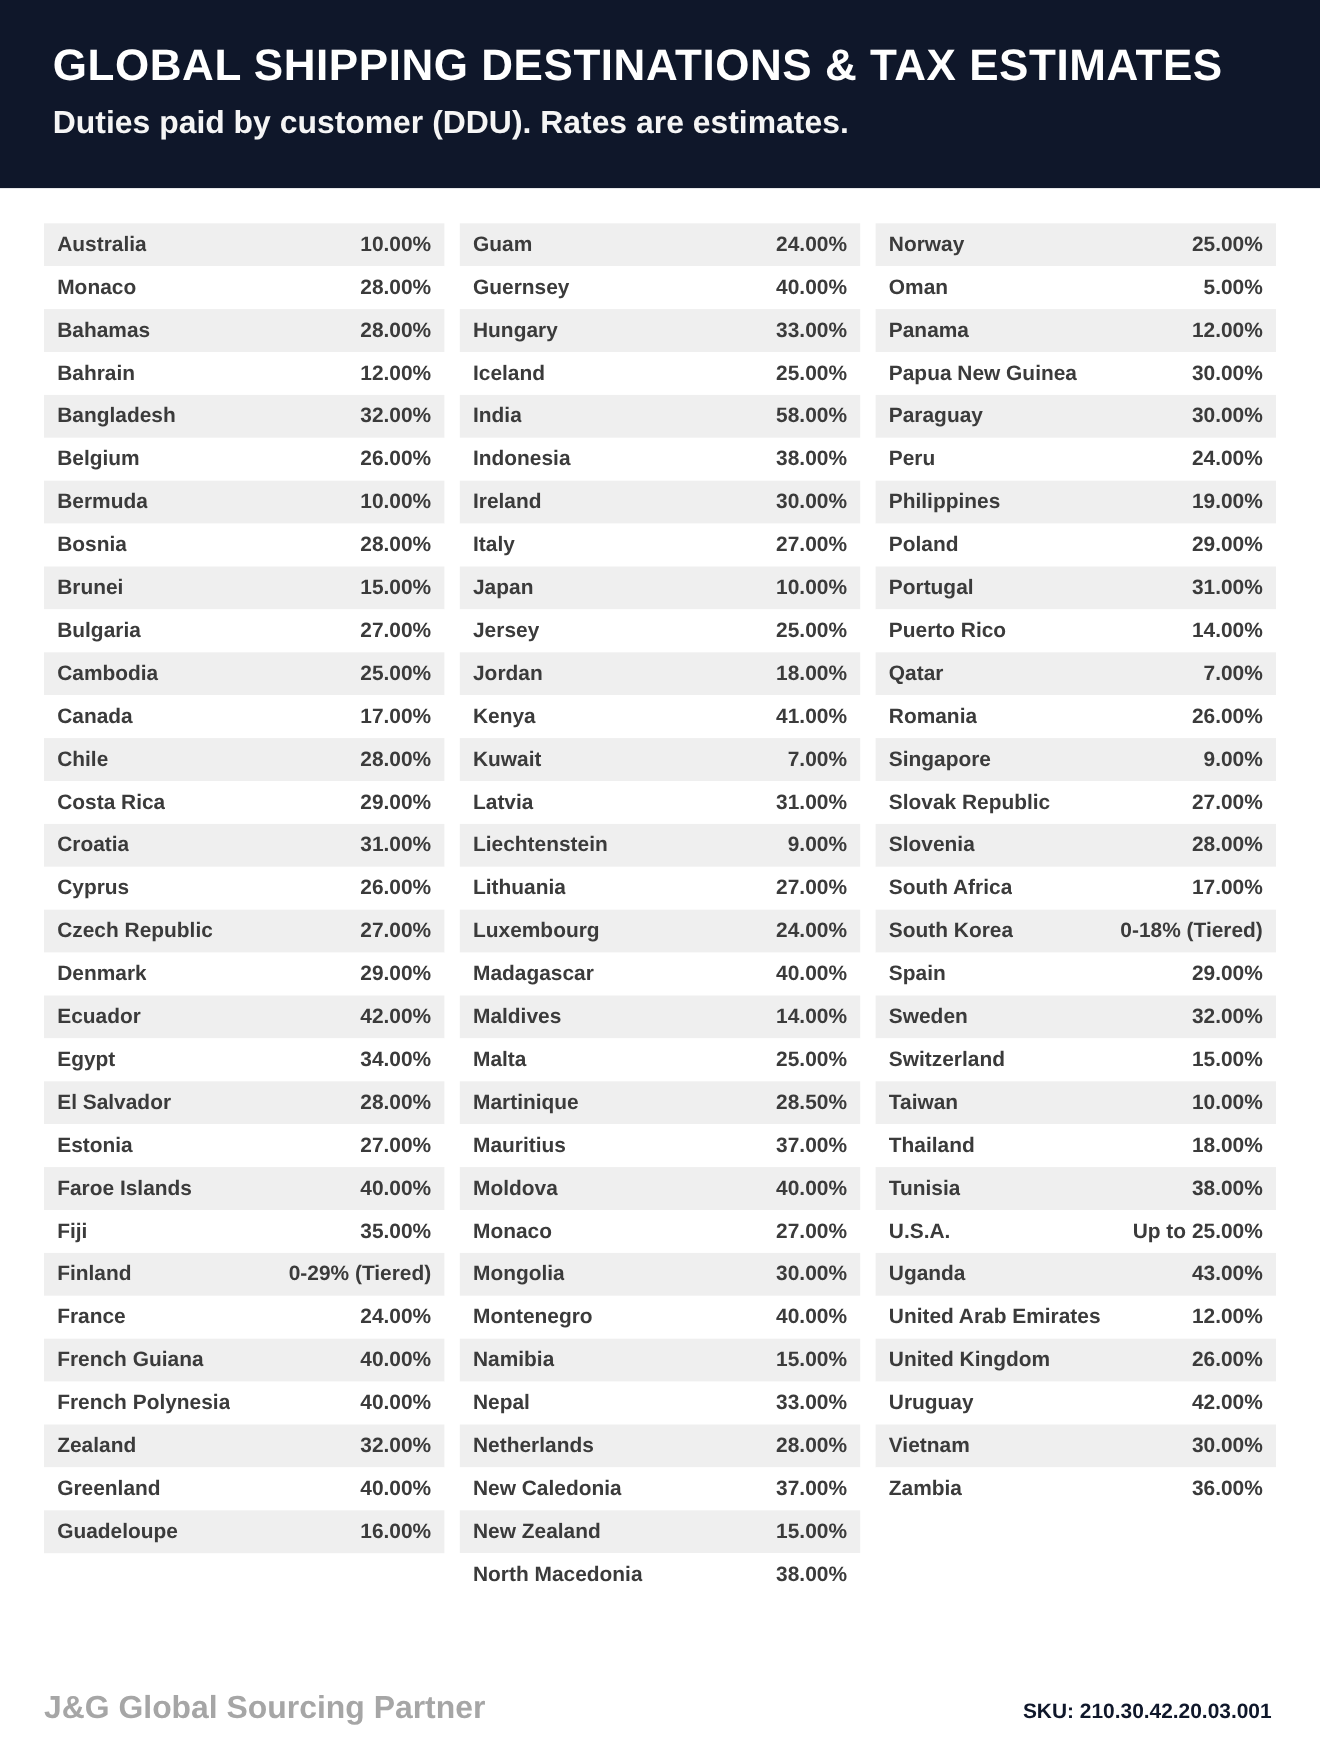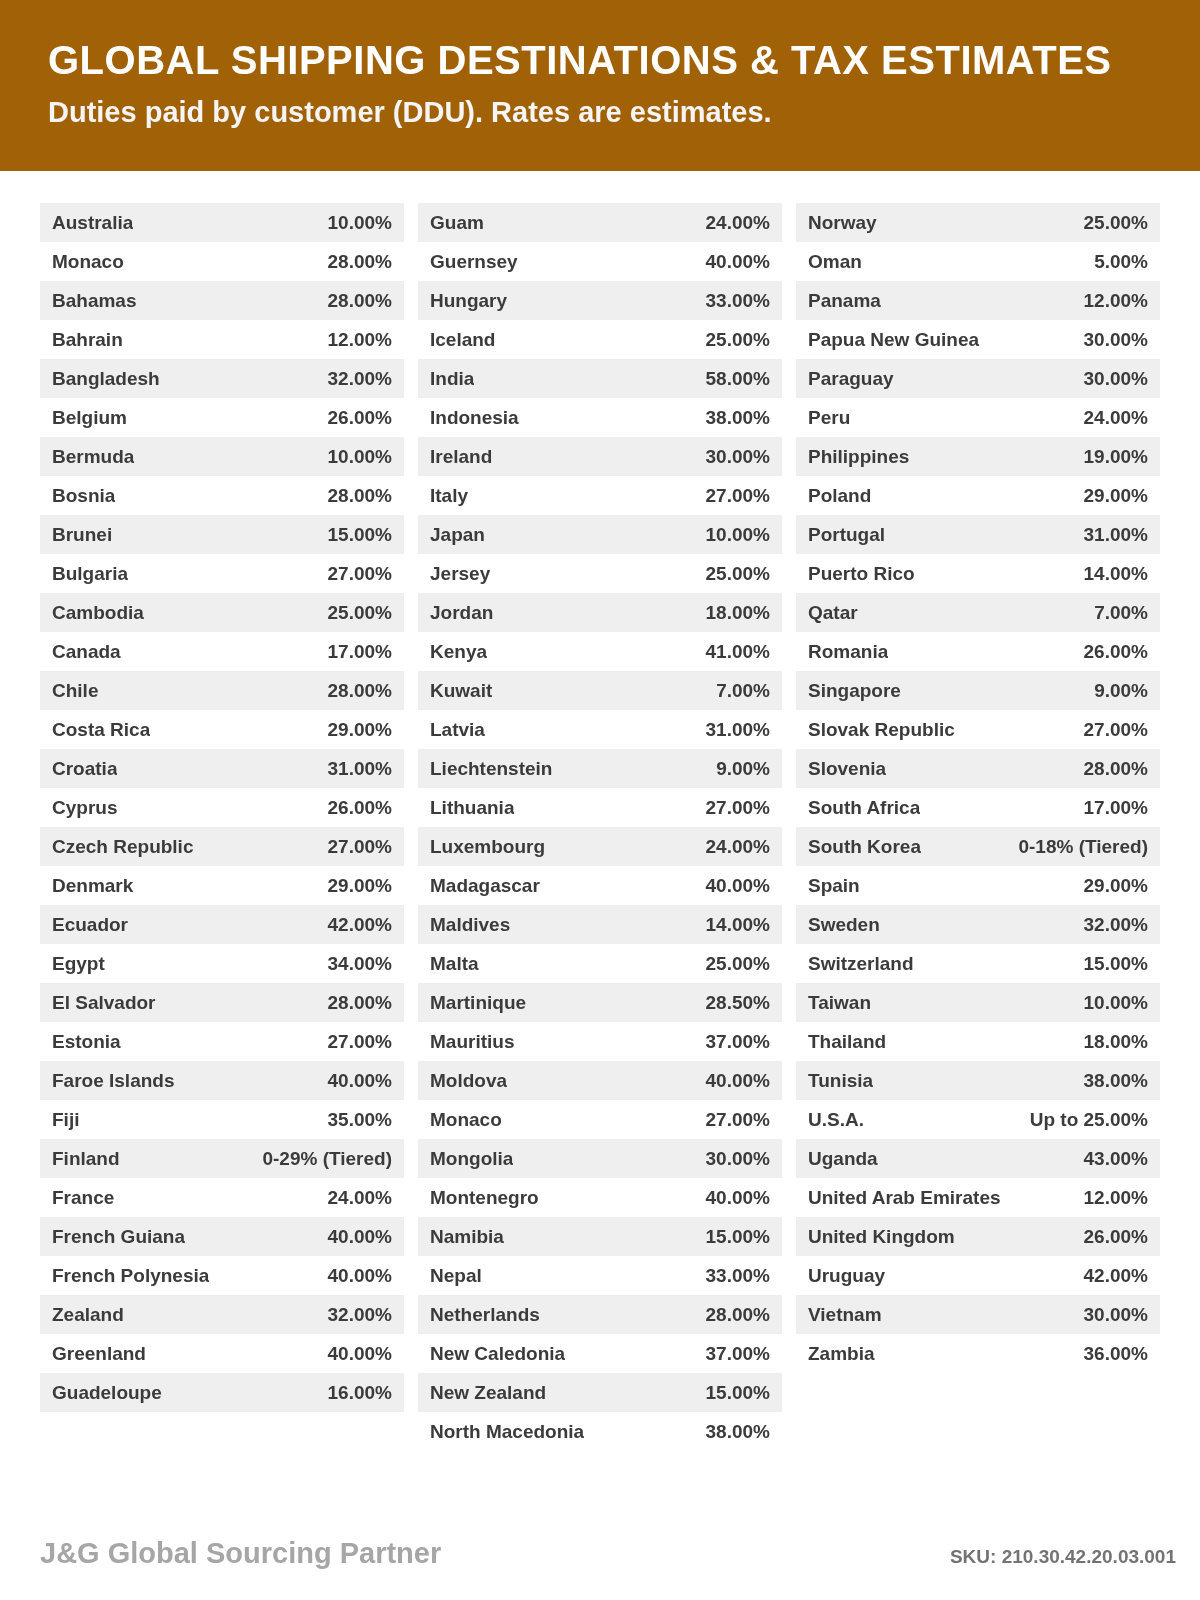--- a/index.html
+++ b/index.html
@@ -1,19 +1,19 @@
 <!DOCTYPE html>
 <html><head>
 <meta charset="utf-8">
 <style>
   * { margin:0; padding:0; box-sizing:border-box; }
   html,body { width:1200px; height:1600px; background:#ffffff; font-family:"Liberation Sans", sans-serif; position:relative; }
 
   .header {
-    background:#a16207;
+    background:#0f172a;
     padding:38px 48px 42px 48px;
   }
   .title {
     color:#ffffff;
     font-size:40px;
     font-weight:800;
     letter-spacing:0.5px;
     line-height:1.1;
   }
   .subtitle {
@@ -42,33 +42,33 @@
     white-space:nowrap;
   }
   .row:nth-child(odd)  { background:#efefef; }
   .row:nth-child(even) { background:#ffffff; }
   .country { overflow:hidden; text-overflow:ellipsis; }
   .rate { margin-left:8px; text-align:right; }
 
   .footer {
     position:absolute;
     left:40px;
-    right:24px;
+    right:44px;
     bottom:30px;
     display:flex;
     justify-content:space-between;
     align-items:baseline;
   }
   .brand {
     color:#a6a6a6;
     font-size:29px;
     font-weight:800;
   }
   .sku {
-    color:#737373;
+    color:#0f172a;
     font-size:19px;
     font-weight:700;
   }
 </style>
 </head>
 <body>
 
 <div class="header">
   <div class="title">GLOBAL SHIPPING DESTINATIONS &amp; TAX ESTIMATES</div>
   <div class="subtitle">Duties paid by customer (DDU). Rates are estimates.</div>

